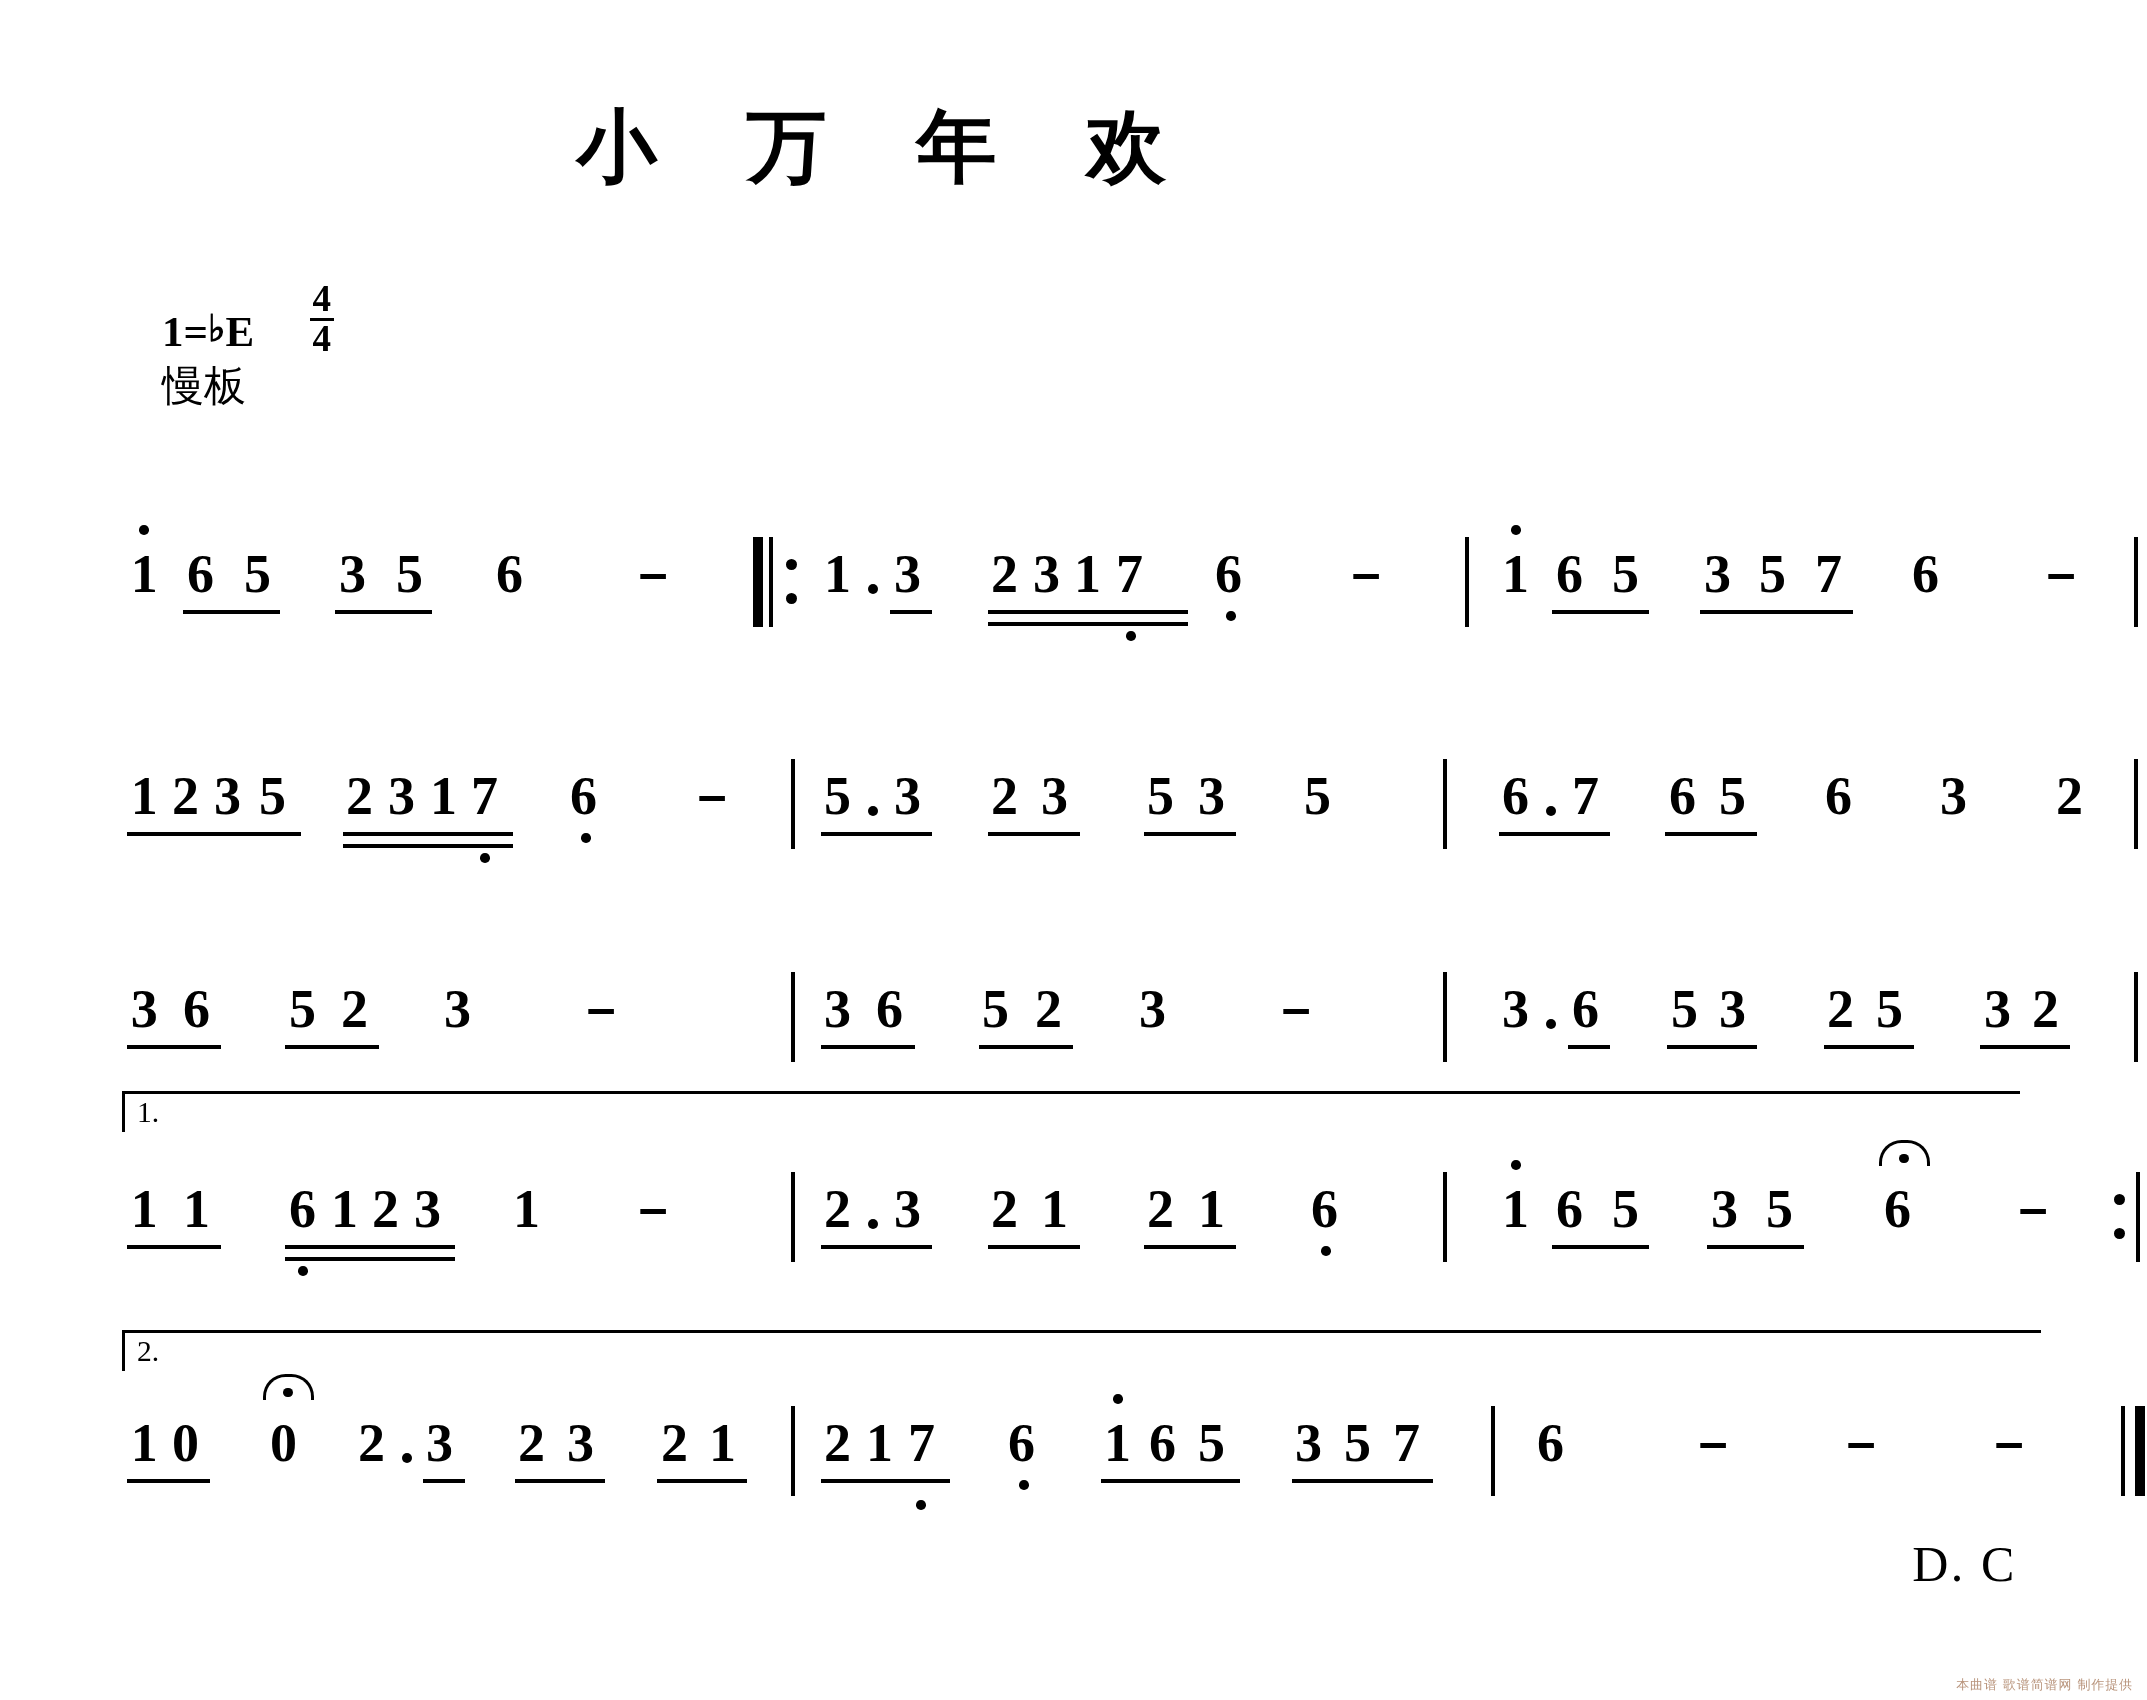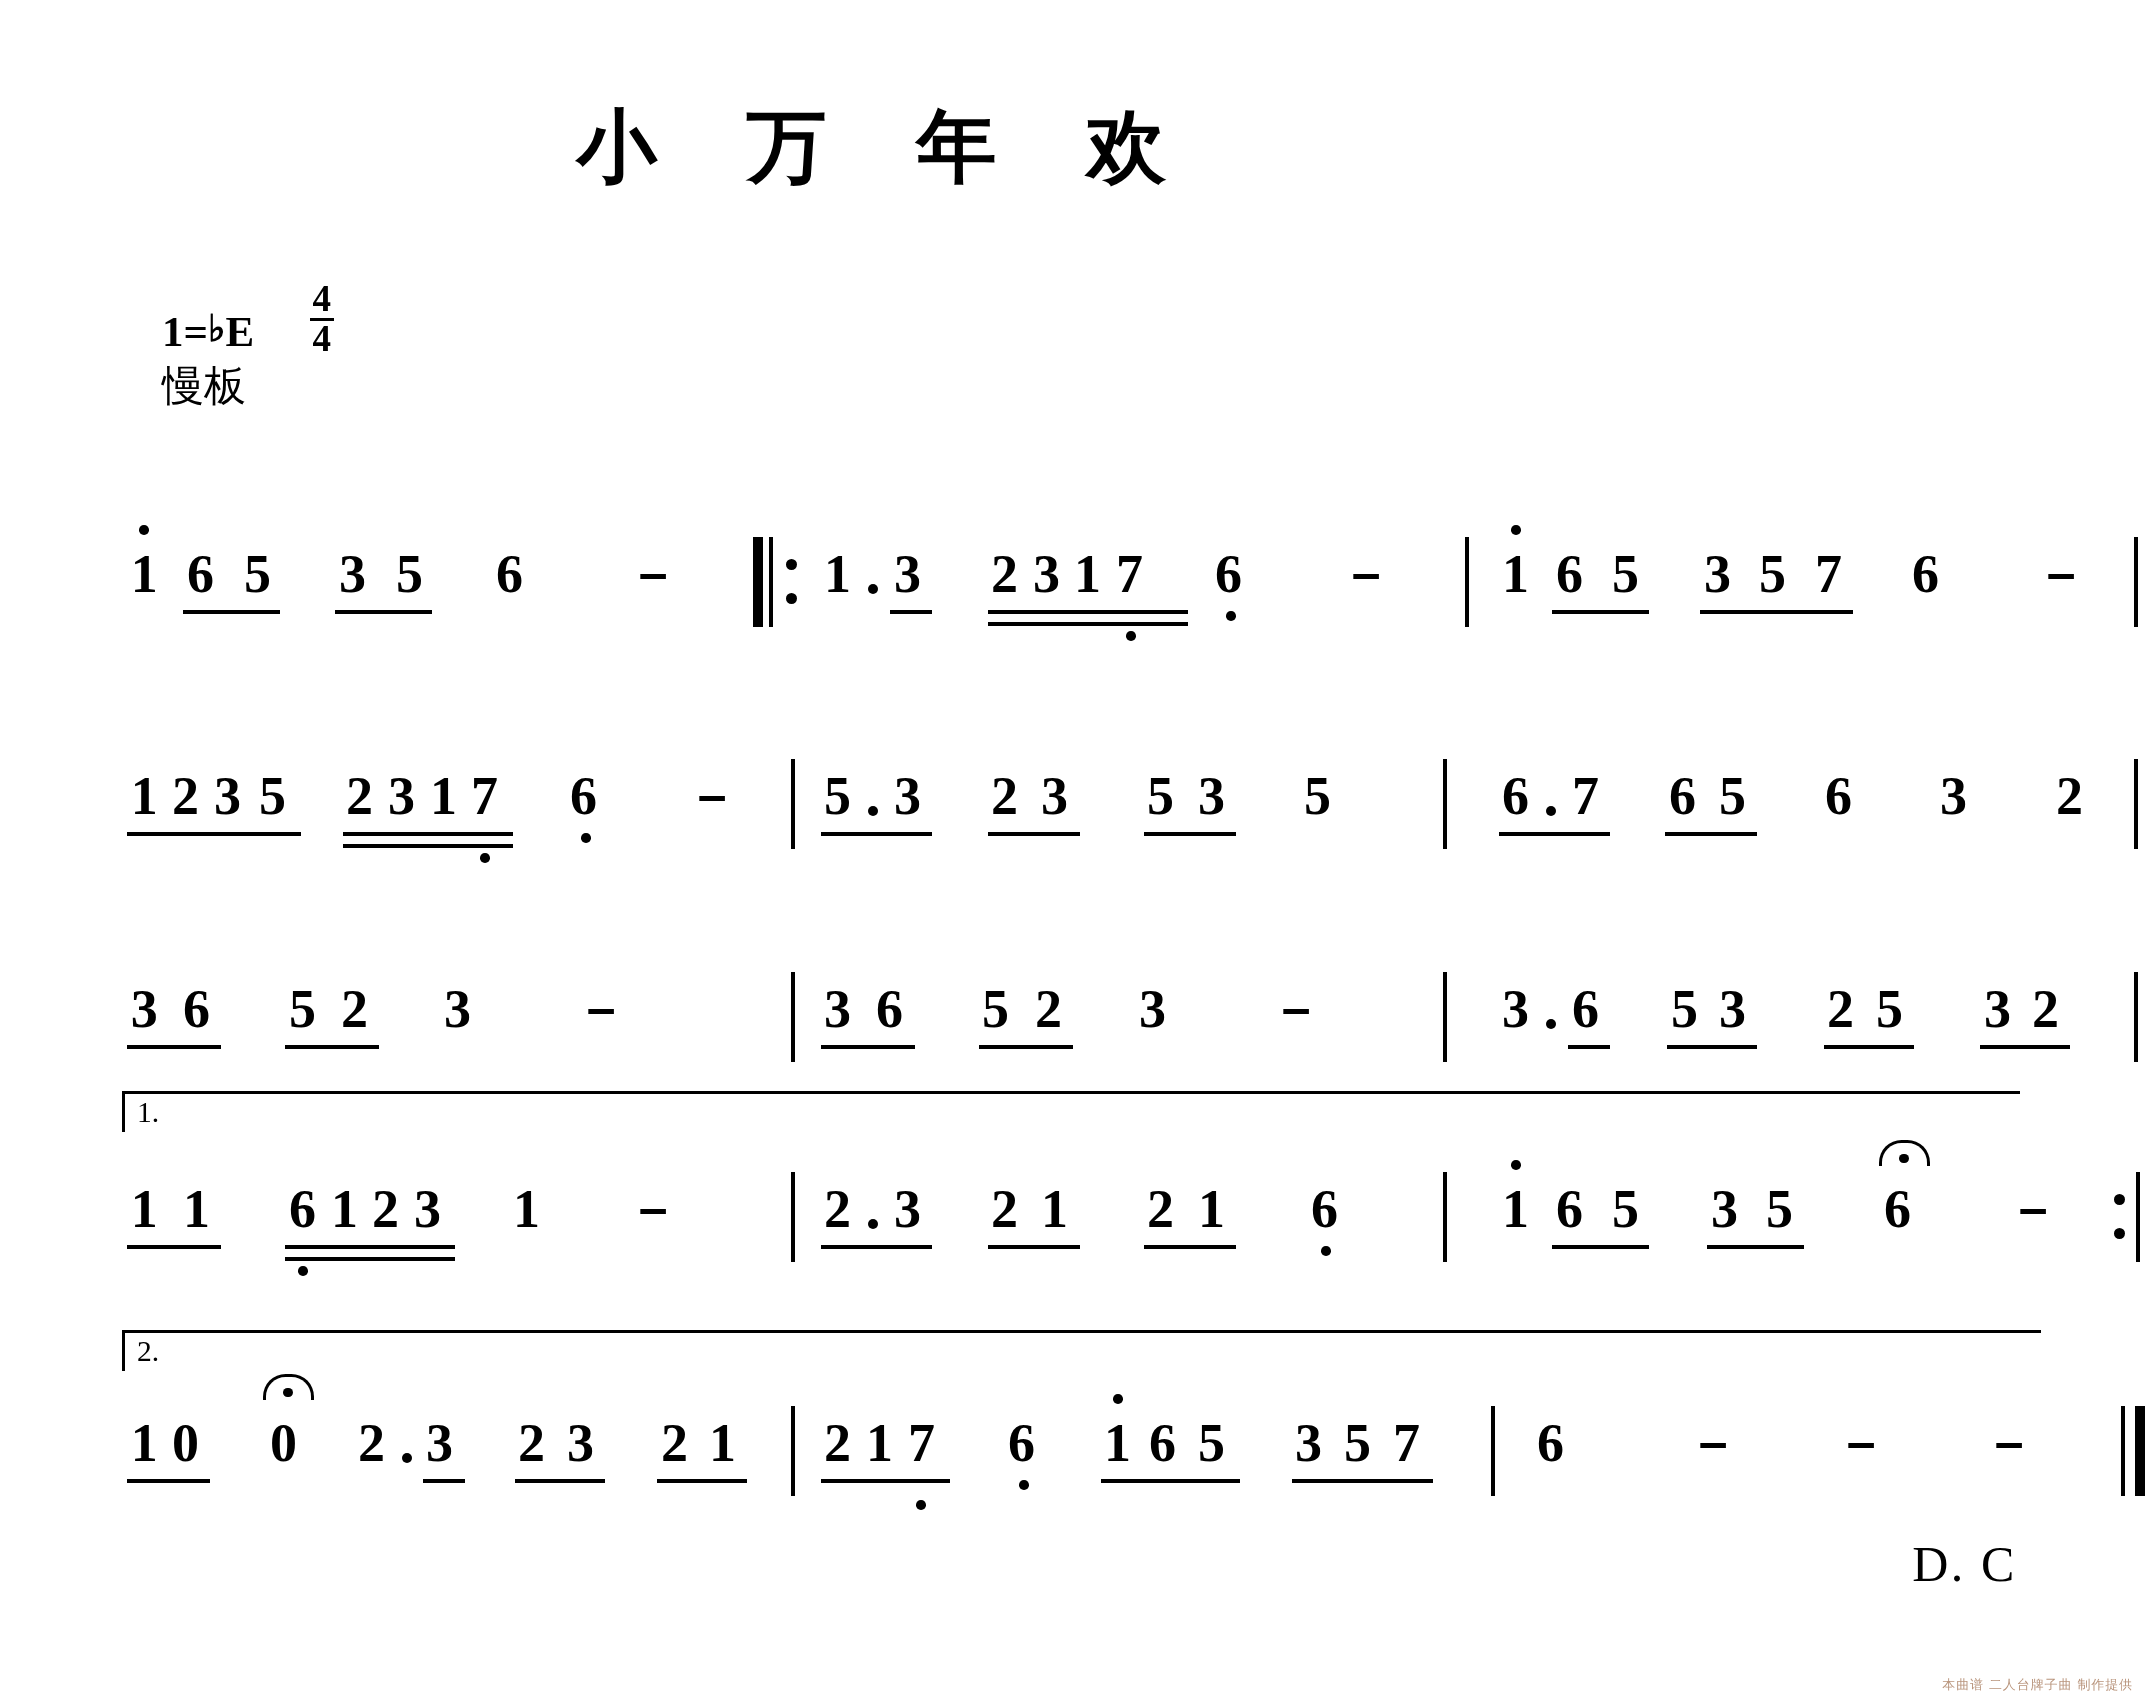--- a/index.html
+++ b/index.html
@@ -492,16 +492,16 @@
       <span class="dash" style="left:1712px; top:26px;">－</span>
       <span class="dash" style="left:1860px; top:26px;">－</span>
 
       <span class="barline" style="left:1999px;"></span>
       <span class="barline thick" style="left:2013px;"></span>
     </div>
   </div>
 
   <div class="dc">D. C</div>
 
-  <div class="watermark">本曲谱 二人台牌子曲 制作提供</div>
+  <div class="watermark">本曲谱 歌谱简谱网 制作提供</div>
 
 </div>
 
 
 </body></html>

